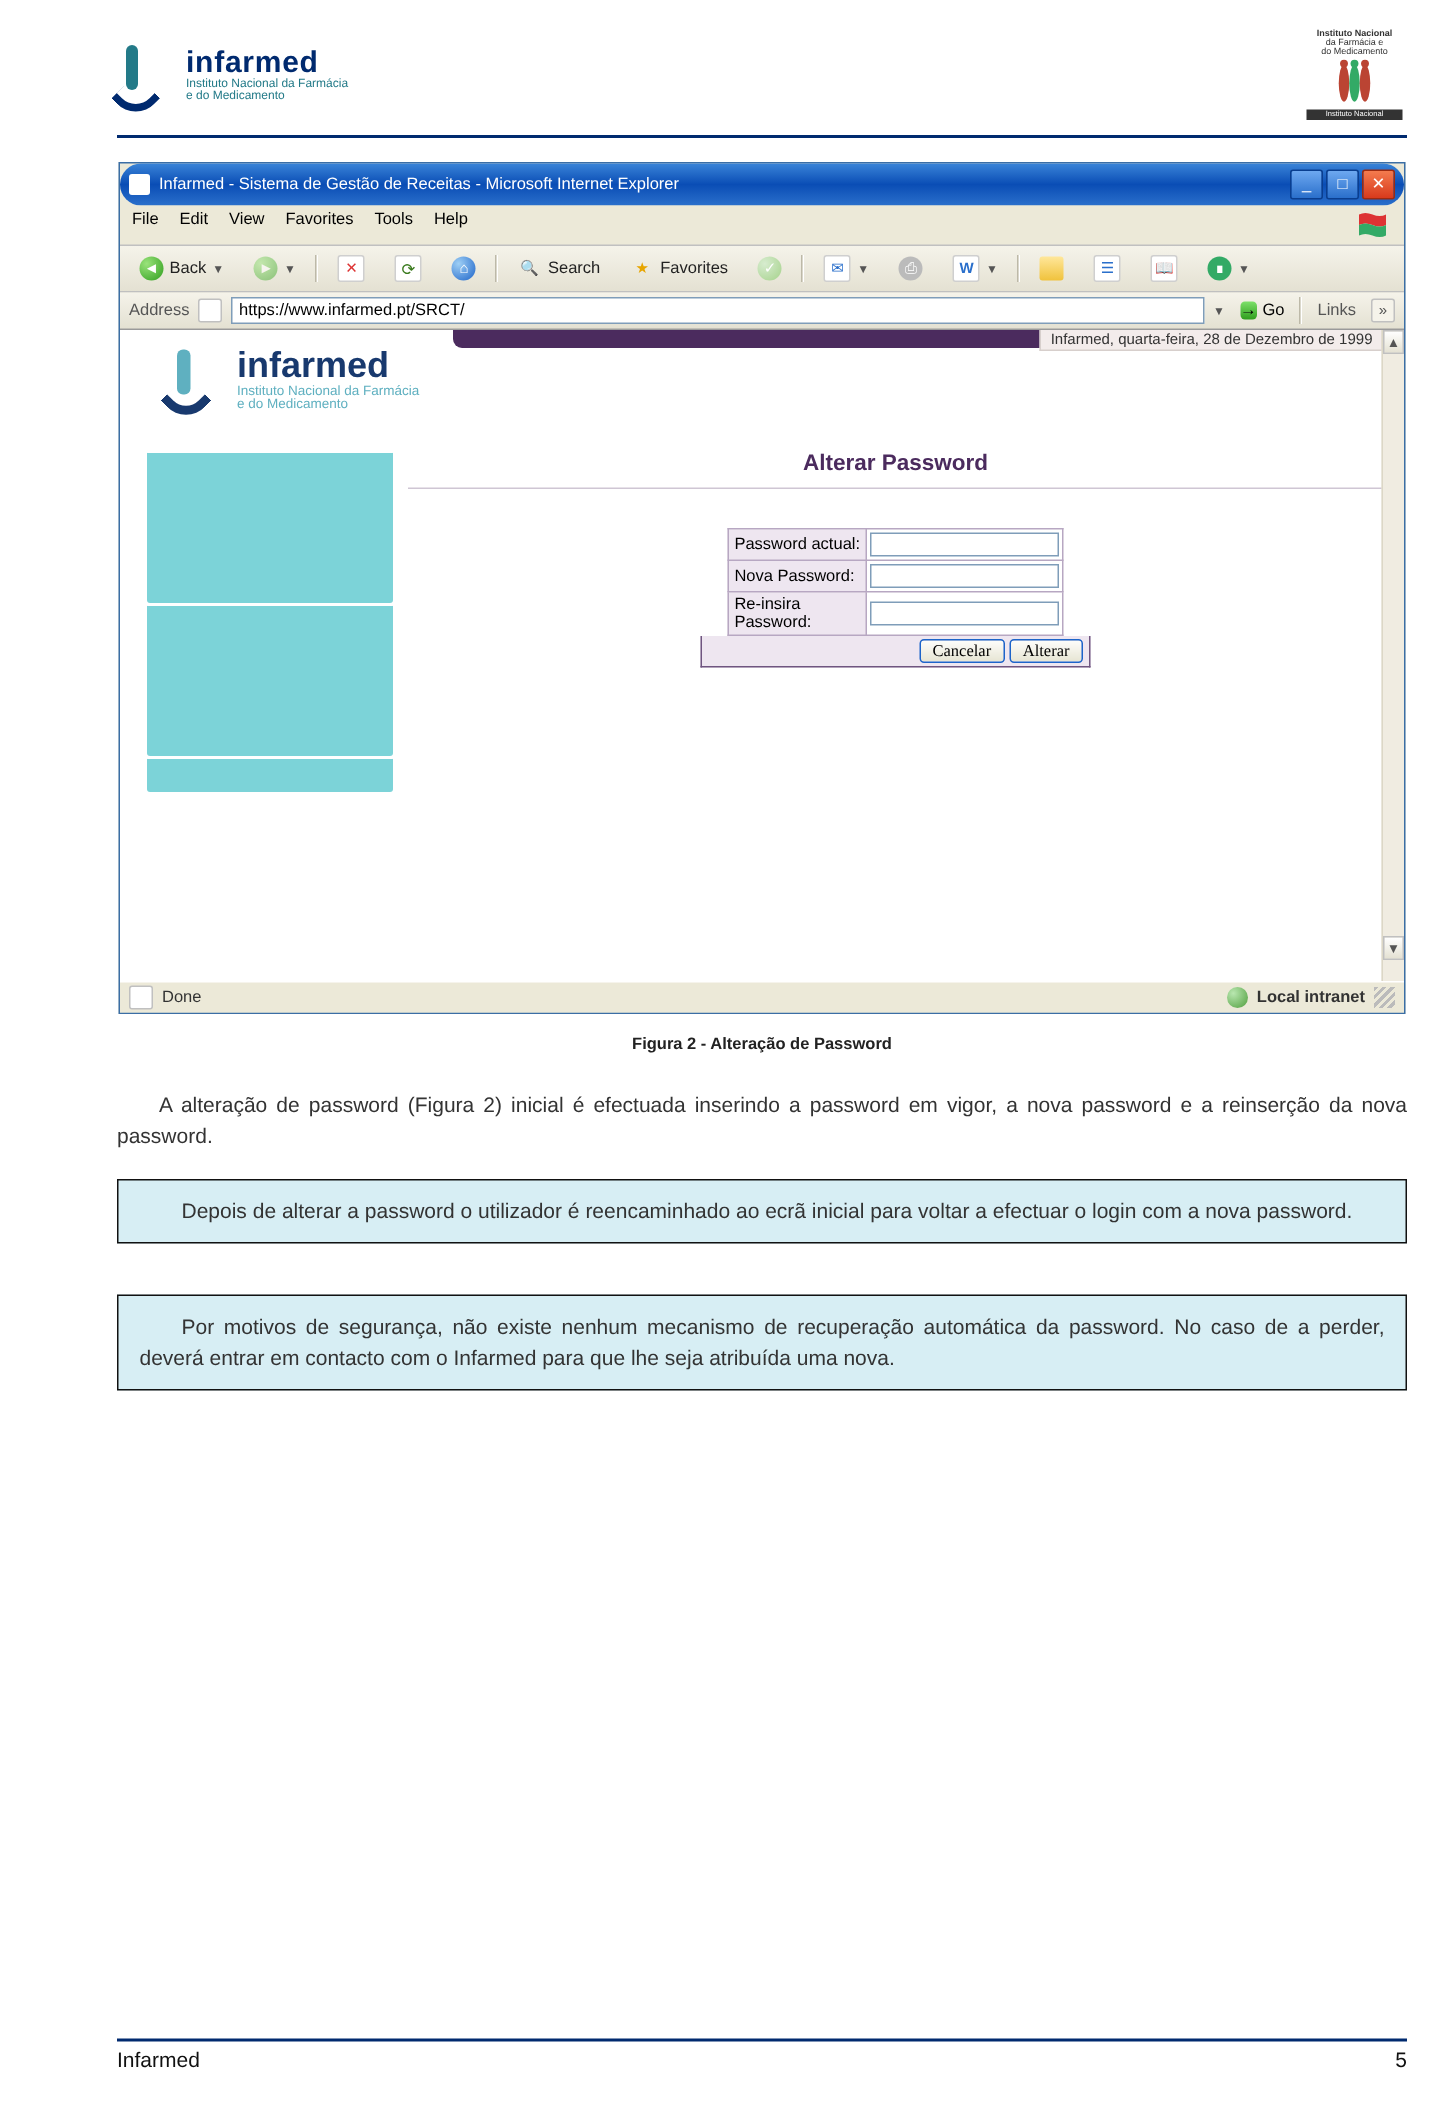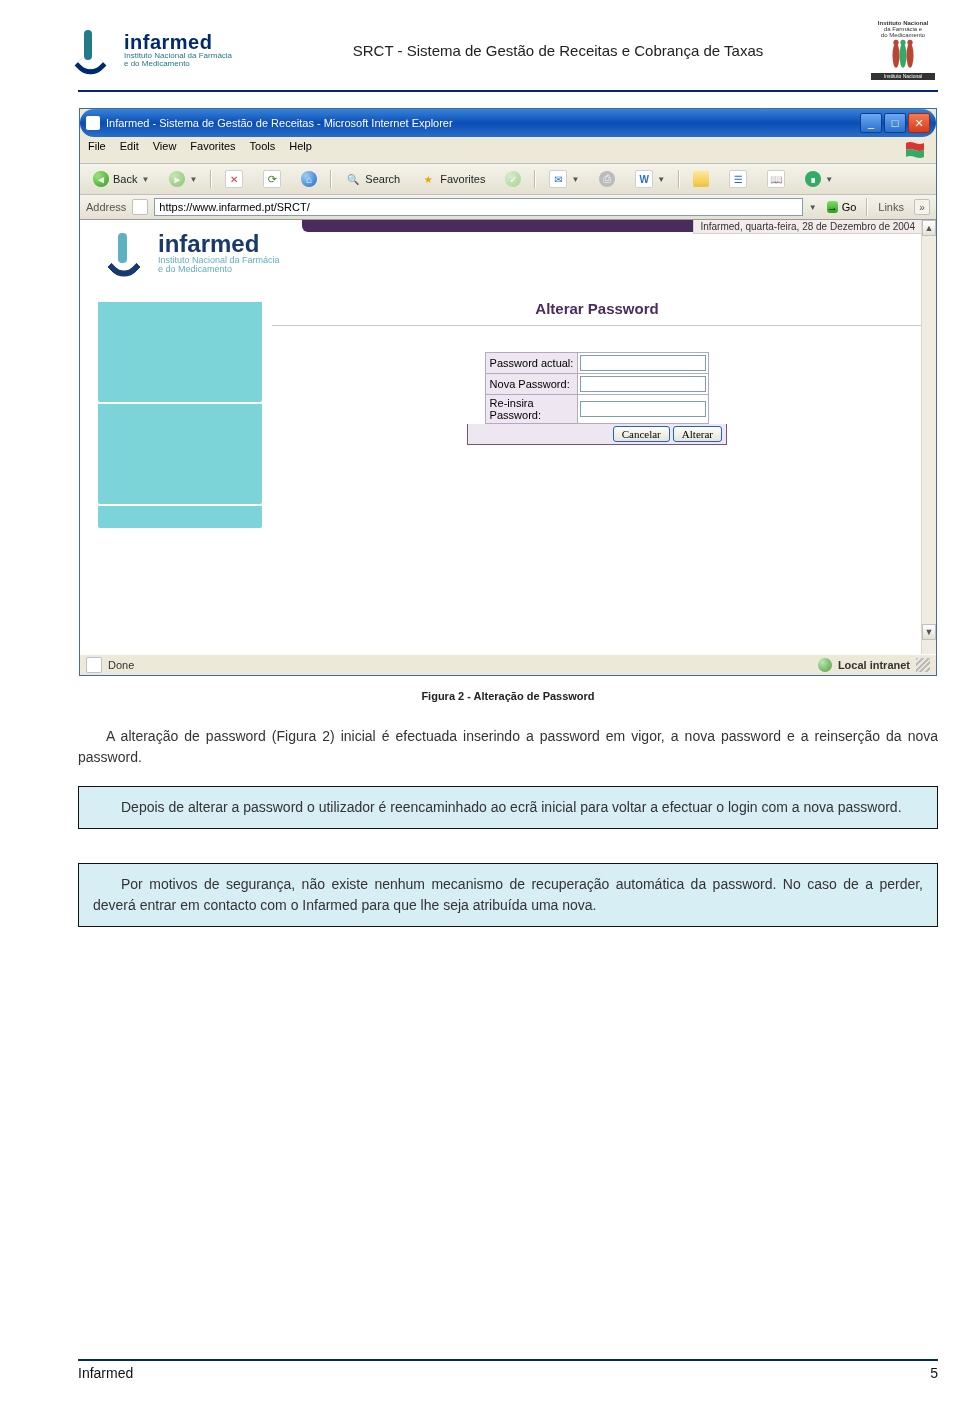--- a/index.html
+++ b/index.html
@@ -339,21 +339,20 @@
 
   <div class="doc-header">
     <div class="logo-left">
       <div class="mark"></div>
       <div class="txt">
         <div class="name">infarmed</div>
         <div class="sub">Instituto Nacional da Farmácia</div>
         <div class="sub">e do Medicamento</div>
       </div>
     </div>
-    <div class="doc-title">SRCT - Sistema de Gestão de Receitas e Cobrança de Taxas</div>
     <div class="logo-right">
       <div style="font-weight:bold">Instituto Nacional</div>
       <div>da Farmácia e</div>
       <div>do Medicamento</div>
       <svg viewBox="0 0 34 40">
         <ellipse cx="9" cy="20" rx="4" ry="14" fill="#b43"></ellipse>
         <ellipse cx="17" cy="20" rx="4" ry="14" fill="#3a6"></ellipse>
         <ellipse cx="25" cy="20" rx="4" ry="14" fill="#b43"></ellipse>
         <circle cx="9" cy="5" r="3" fill="#b43"></circle>
         <circle cx="17" cy="5" r="3" fill="#3a6"></circle>
@@ -464,21 +463,21 @@
             <span class="tico">→</span>
             <span>Go</span>
           </span>
         <span class="tsep"></span>
         <span class="links-lbl">Links</span>
         <span class="chev">»</span>
       </div>
 
       <div class="ie-viewport">
         <div class="purple-tab"></div>
-        <div class="top-status">Infarmed, quarta-feira, 28 de Dezembro de 2004</div>
+        <div class="top-status">Infarmed, quarta-feira, 28 de Dezembro de 1999</div>
 
         <div class="app-logo-area">
           <div class="mark"></div>
           <div class="txt">
             <div class="name">infarmed</div>
             <div class="sub">Instituto Nacional da Farmácia</div>
             <div class="sub">e do Medicamento</div>
           </div>
         </div>
 

